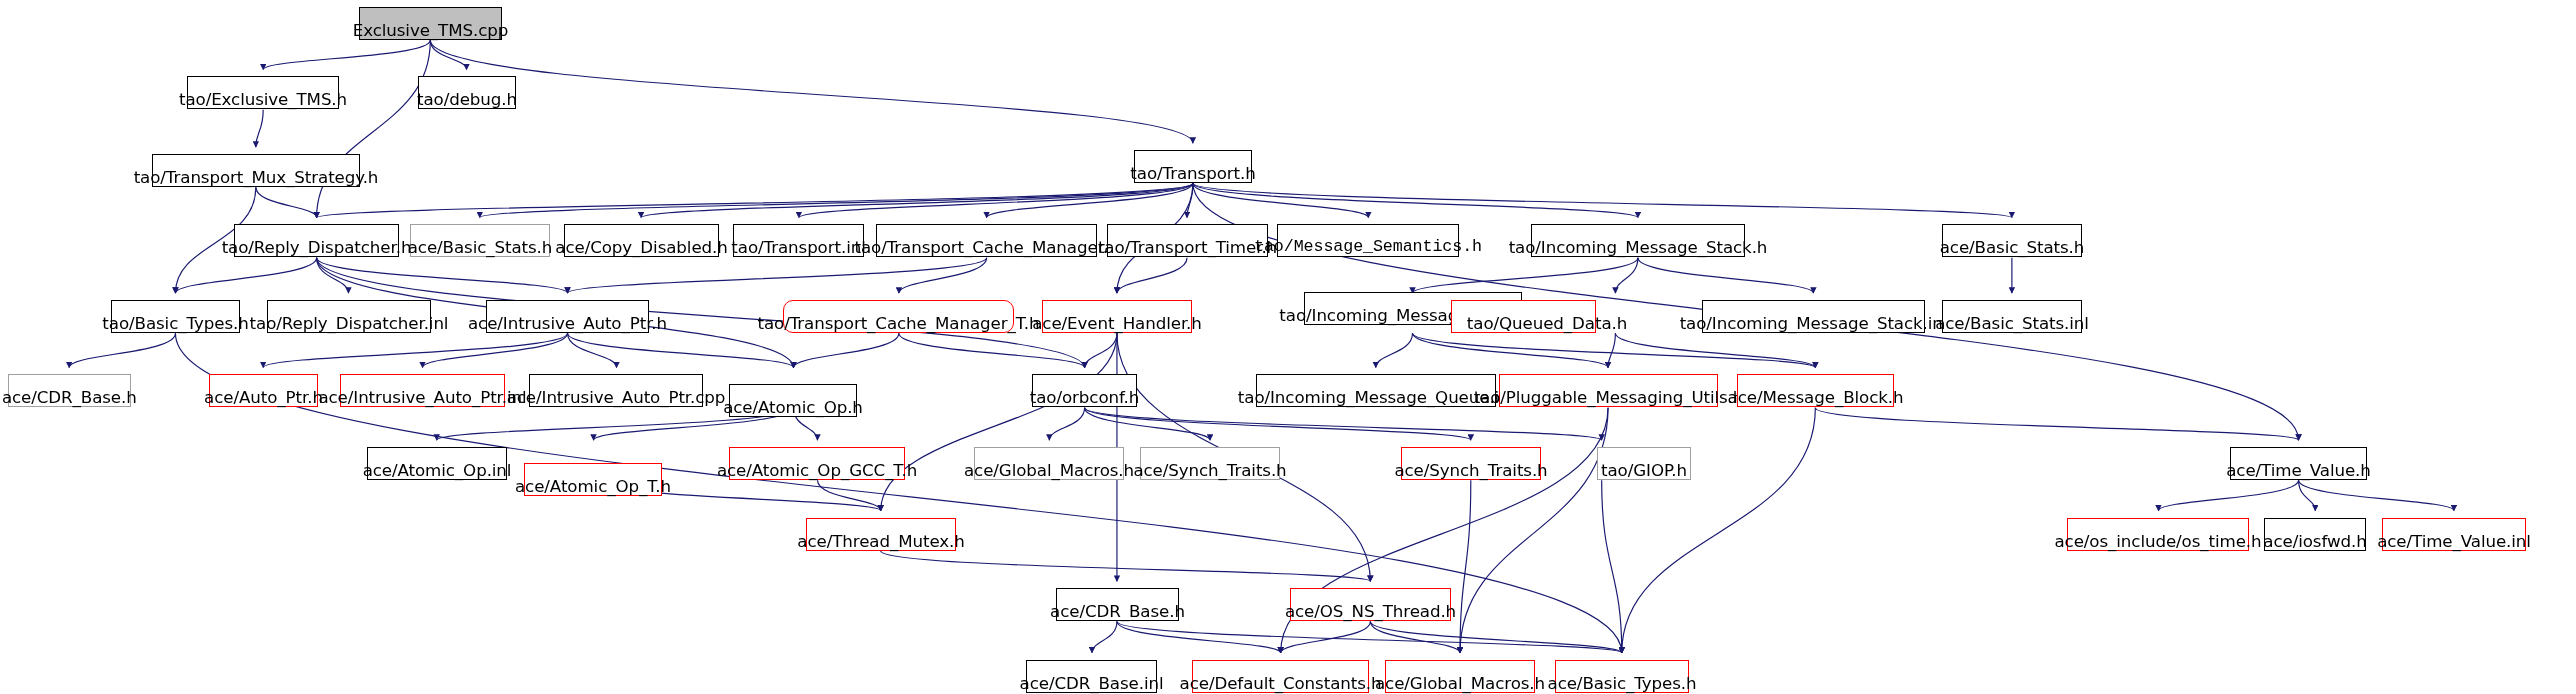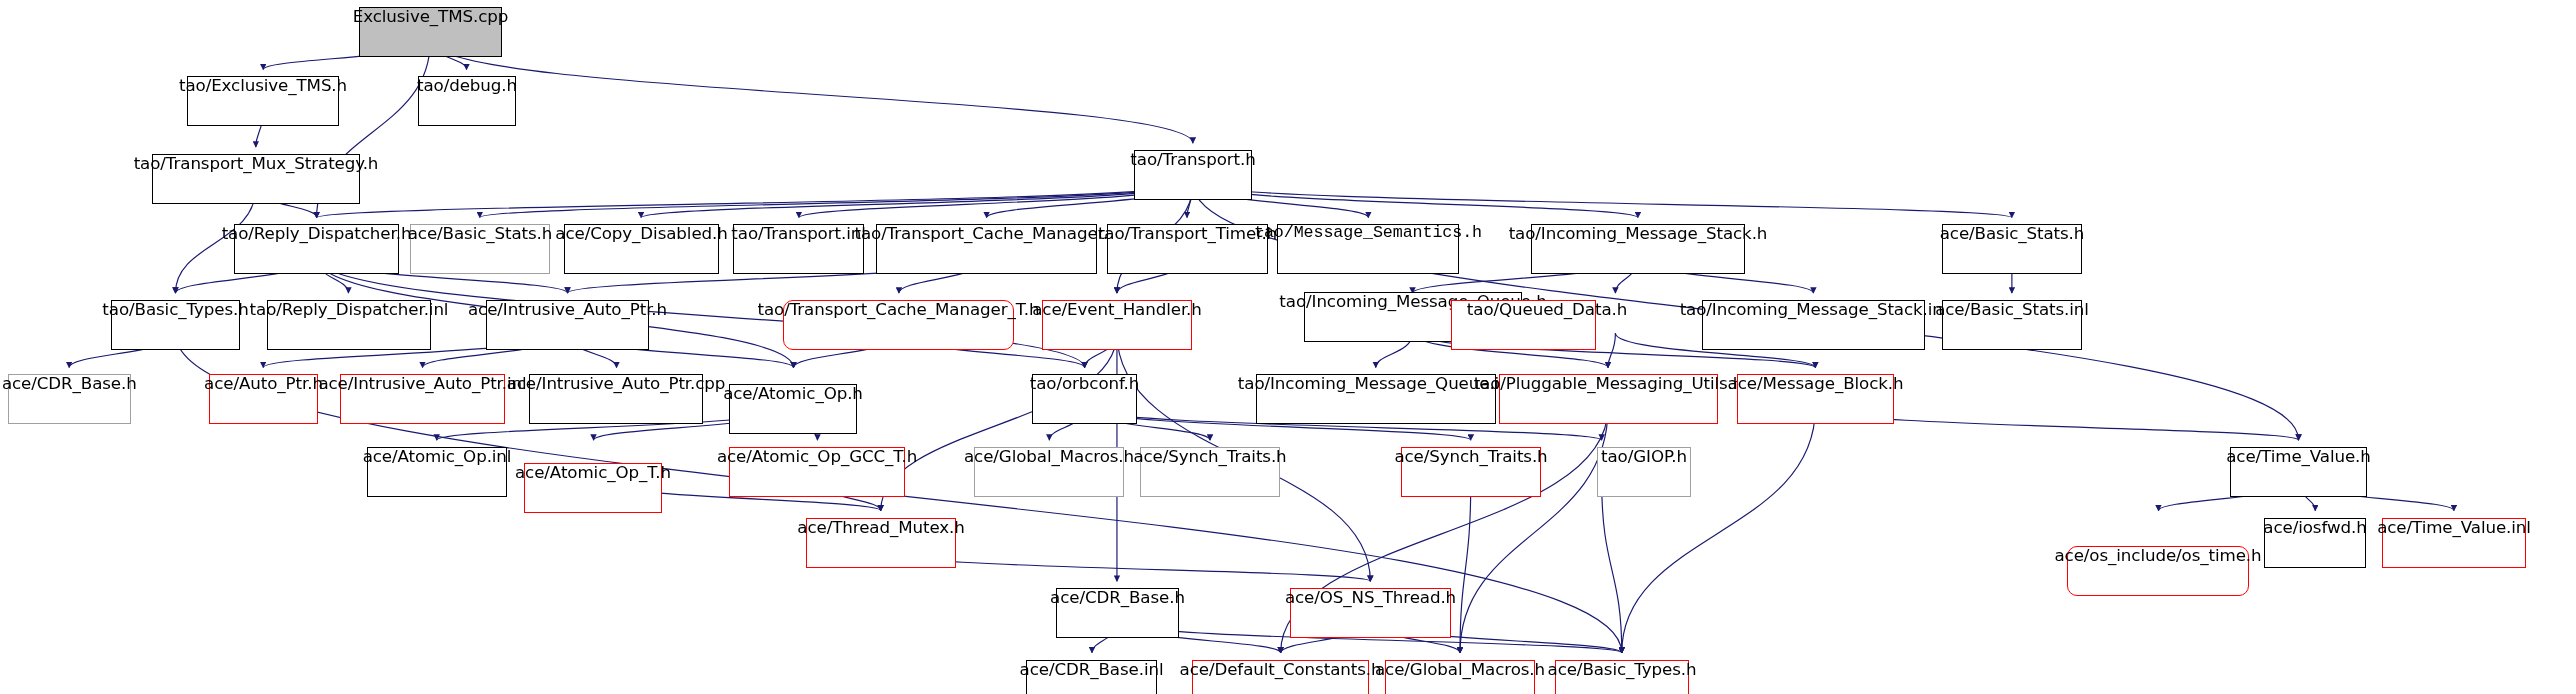--- a/index.html
+++ b/index.html
@@ -9,23 +9,23 @@
     height:695px;
     background:#ffffff;
     font-family:"DejaVu Sans","Liberation Sans",sans-serif;
     overflow:hidden;
   }
   #edges{position:absolute;left:0;top:0;width:2576px;height:695px;pointer-events:none;}
   .node{
     position:absolute;
     box-sizing:border-box;
     display:flex;
-    align-items:flex-start;
+    align-items:flex-end;
     justify-content:center;
-    height:50px;
+    height:33px;
     background:#ffffff;
     border:1px solid #000000;
     font-size:16.7px;
     line-height:1;
     color:#000000;
     white-space:nowrap;
     letter-spacing:-0.1px;
   }
   .node.red{border-color:#ff0000;}
   .node.gray{border-color:#a0a0a0;}
@@ -234,21 +234,21 @@
       </div>
       <div class="node gray" style="left: 1555px; top: 447px; width: 94px; margin-left: 42px;">
         <span>tao/GIOP.h</span>
       </div>
       <div class="node" style="left: 2230px; top: 447px; width: 137px;">
         <span>ace/Time_Value.h</span>
       </div>
       <div class="node red" style="left: 806px; top: 518px; width: 150px;">
         <span>ace/Thread_Mutex.h</span>
       </div>
-      <div class="node red" style="left: 2067px; top: 546px; width: 182px; border-radius: 10px;">
+      <div class="node red" style="left: 2067px; top: 518px; width: 182px;">
         <span>ace/os_include/os_time.h</span>
       </div>
       <div class="node" style="left: 2264px; top: 518px; width: 102px;">
         <span>ace/iosfwd.h</span>
       </div>
       <div class="node red" style="left: 2382px; top: 518px; width: 144px;">
         <span>ace/Time_Value.inl</span>
       </div>
       <div class="node" style="left: 1056px; top: 588px; width: 123px;">
         <span>ace/CDR_Base.h</span>

